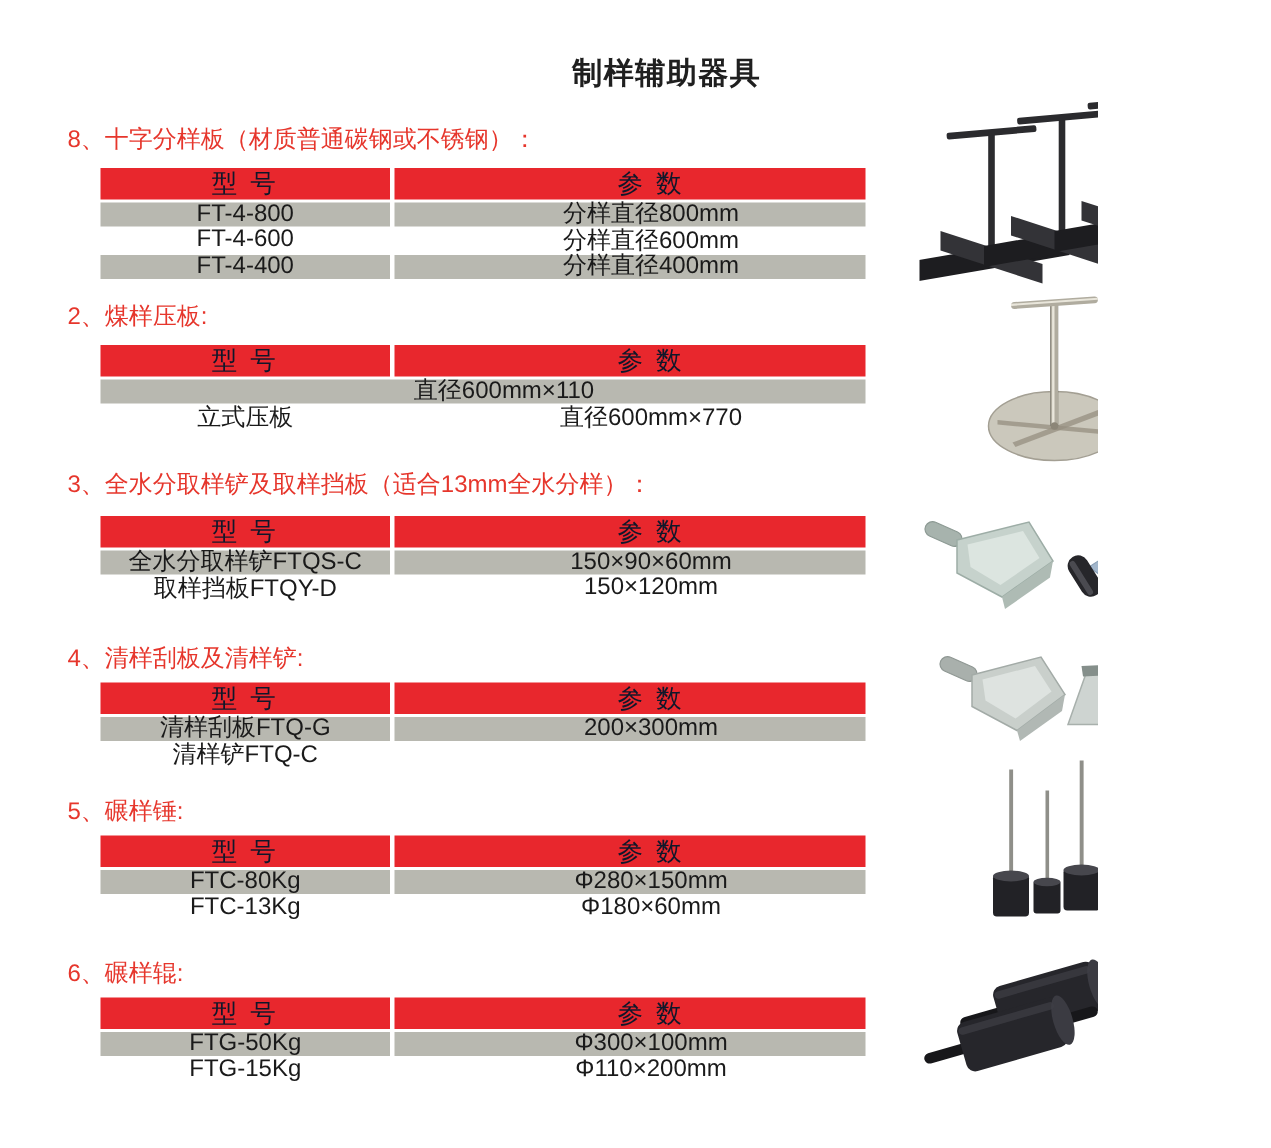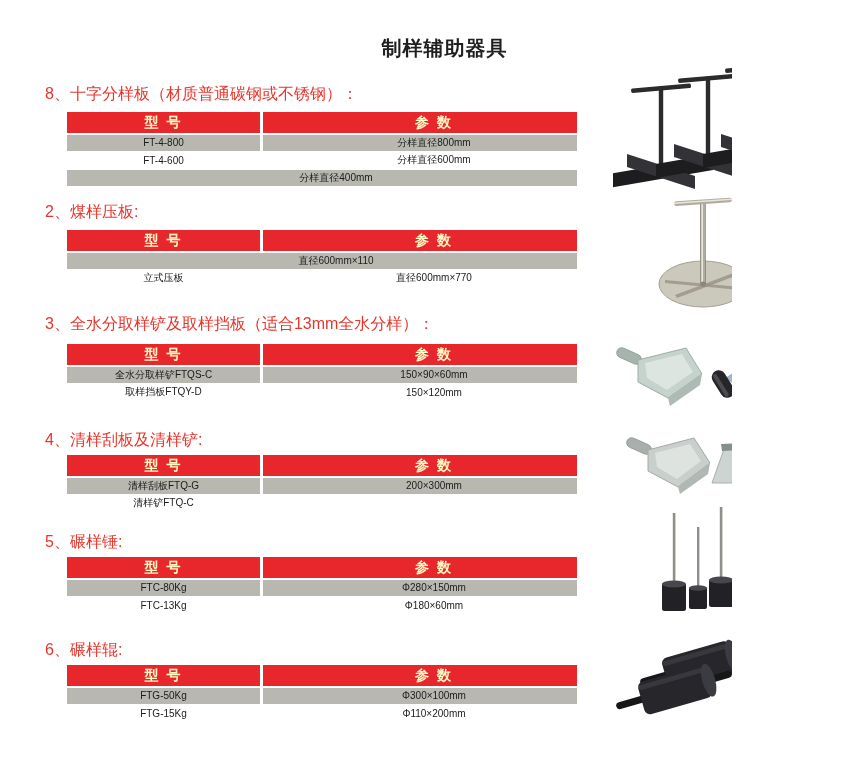--- a/index.html
+++ b/index.html
@@ -19,25 +19,25 @@
     font-size:20px;font-weight:700;color:#1f1f1f;letter-spacing:1px;
   }
   .section-heading{
     position:absolute;left:45px;color:var(--heading-red);
     font-size:16px;line-height:20px;font-weight:400;white-space:nowrap;
   }
   .tbl{position:absolute;left:67px;width:510px;}
   .tr{display:flex;gap:3px;}
   .td{
     flex:0 0 193px;display:flex;align-items:center;justify-content:center;
-    font-size:10px;color:var(--text-black);white-space:nowrap;
+    font-size:16px;color:var(--text-black);white-space:nowrap;
   }
   .td.param{flex:1 1 auto;padding-left:28px;}
   .tr.th{height:21px;}
-  .tr.th .td{background:var(--accent-red);color:#fef9c3;font-size:14px;letter-spacing:2px;font-weight:bold;}
+  .tr.th .td{background:var(--accent-red);color:#0f172a;font-size:17px;letter-spacing:2px;}
   .tr.r{height:16px;margin-top:1.5px;}
   .tr.r.gray .td{background:var(--row-gray);}
   .photo{position:absolute;}
   svg{display:block;}
 </style>
 </head>
 <body>
 
 <div class="page">
 
@@ -51,20 +51,21 @@
     </div>
     <div class="tr r gray">
       <div class="td model">FT-4-800</div>
       <div class="td param">分样直径800mm</div>
     </div>
     <div class="tr r">
       <div class="td model">FT-4-600</div>
       <div class="td param">分样直径600mm</div>
     </div>
     <div class="tr r gray">
+      <div class="td model">FT-4-400</div>
       <div class="td param">分样直径400mm</div>
     </div>
   </div>
 
   <div class="section-heading" style="top:202px">2、煤样压板:</div>
   <div class="tbl" style="top:230px">
     <div class="tr th">
       <div class="td model">型  号</div>
       <div class="td param">参  数</div>
     </div>

